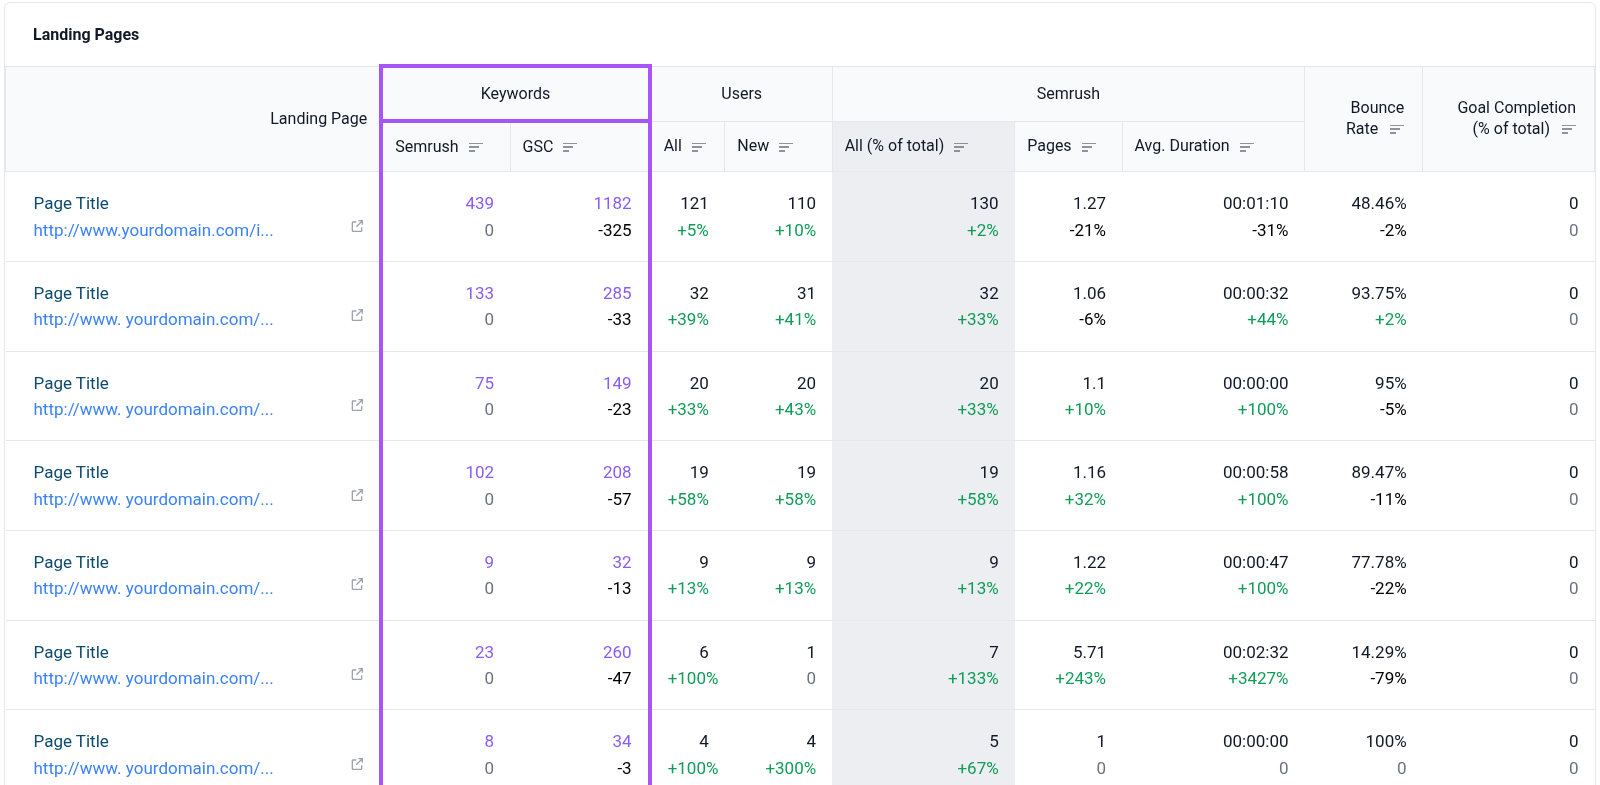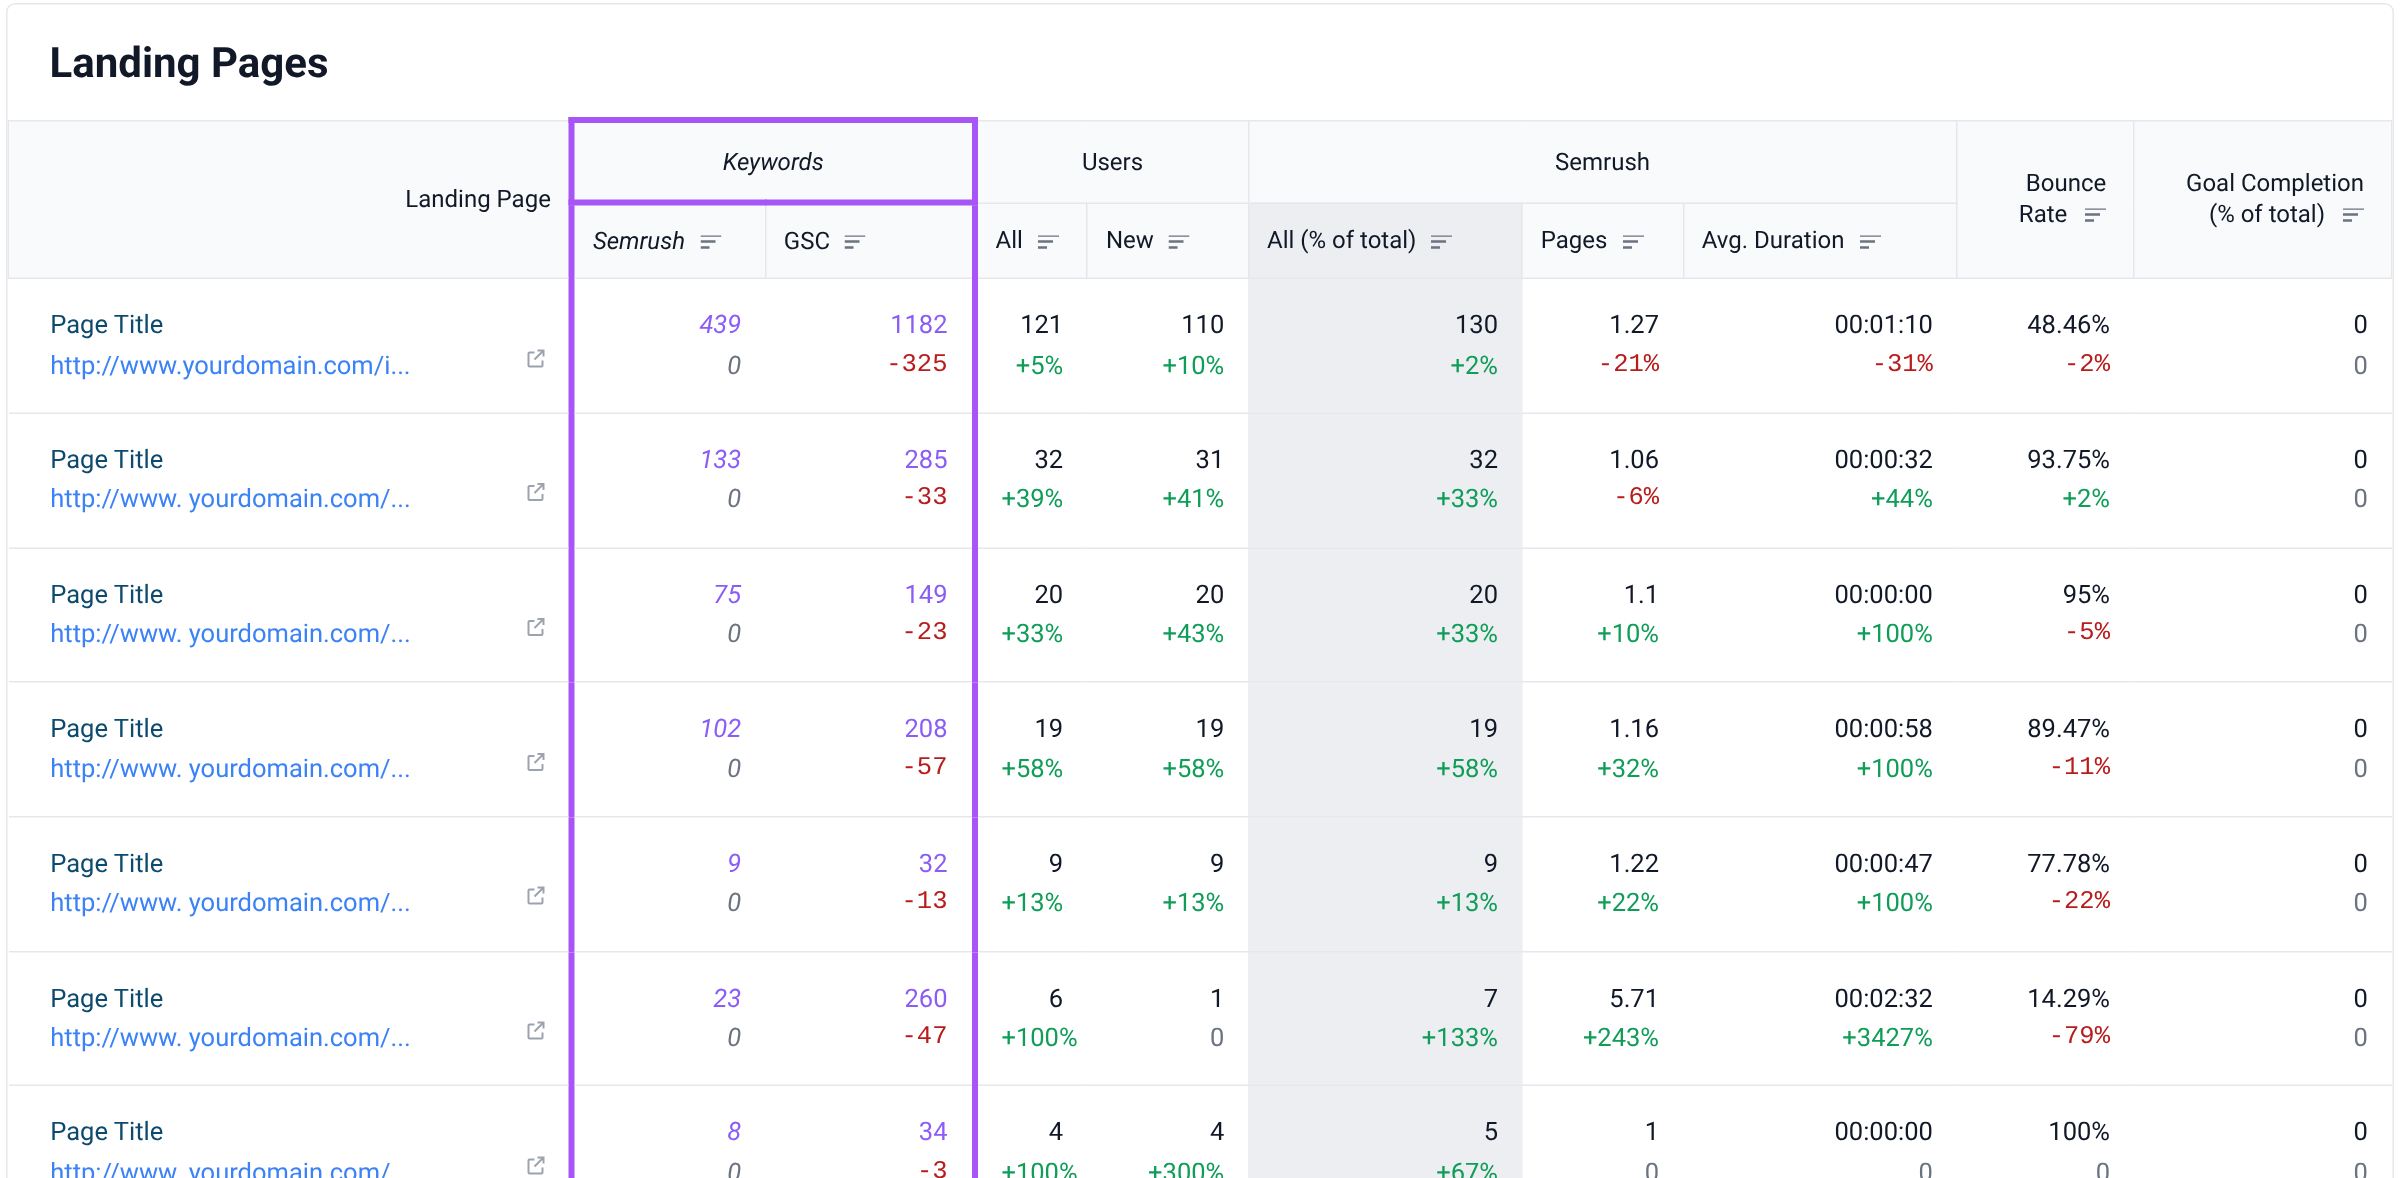--- a/index.html
+++ b/index.html
@@ -11,21 +11,21 @@
     color: #111827;
     font-size: 17px;
   }
   .container {
     border: 1px solid #e5e7eb;
     border-radius: 6px;
     overflow: hidden;
     margin: 2px 4px;
   }
   .title {
-    font-size: 28px;
+    font-size: 16px;
     font-weight: 700;
     padding: 22px 28px 20px;
   }
   table {
     width: 100%;
     border-collapse: collapse;
     table-layout: fixed;
   }
   th, td {
     border: 1px solid #e5e7eb;
@@ -76,25 +76,25 @@
     text-align: left;
     padding-left: 28px;
     position: relative;
   }
   .page-title { color: #0c4a6e; }
   .url { color: #3b82f6; display: inline-block; max-width: 280px; white-space: nowrap; overflow: hidden; text-overflow: ellipsis; vertical-align: bottom; }
   .ext-icon { color: #9ca3af; position: absolute; right: 14px; bottom: 20px; }
   .big-blue { color: #8b5cf6; }
   .gray { color: #6b7280; }
   .green { color: #0f9d58; }
-  .red { color: #b91c1c; font-family: Liberation Mono, monospace; }
+  .red { color: #000000; }
   .black { color: #111827; }
   
   .hl-top { border-top: 4px solid #a855f7 !important; }
-  .hl-left { border-left: 4px solid #a855f7 !important; font-style: italic; }
+  .hl-left { border-left: 4px solid #a855f7 !important; }
   .hl-right { border-right: 4px solid #a855f7 !important; }
   thead tr:first-child th.hl-top.hl-left.hl-right {
     border-bottom: 4px solid #a855f7;
   }
   
   .two-line { text-align: right; padding-right: 18px !important; line-height: 1.35; }
   .two-line .sort-icon { margin-left: 8px; }
   svg.sorticon { width: 14px; height: 10px; }
   svg.ext { width: 16px; height: 16px; }
 </style>

